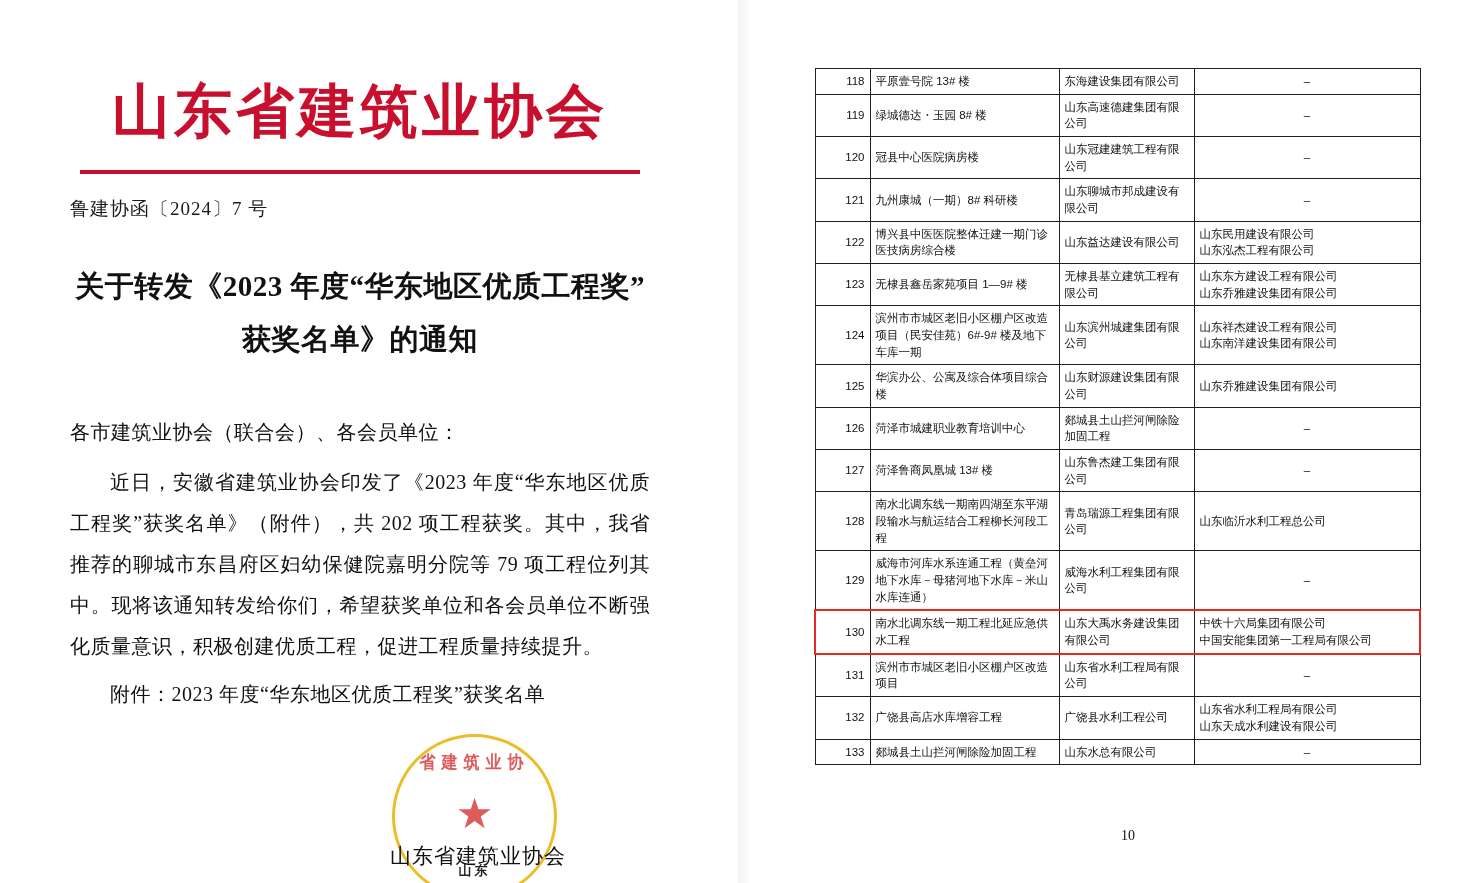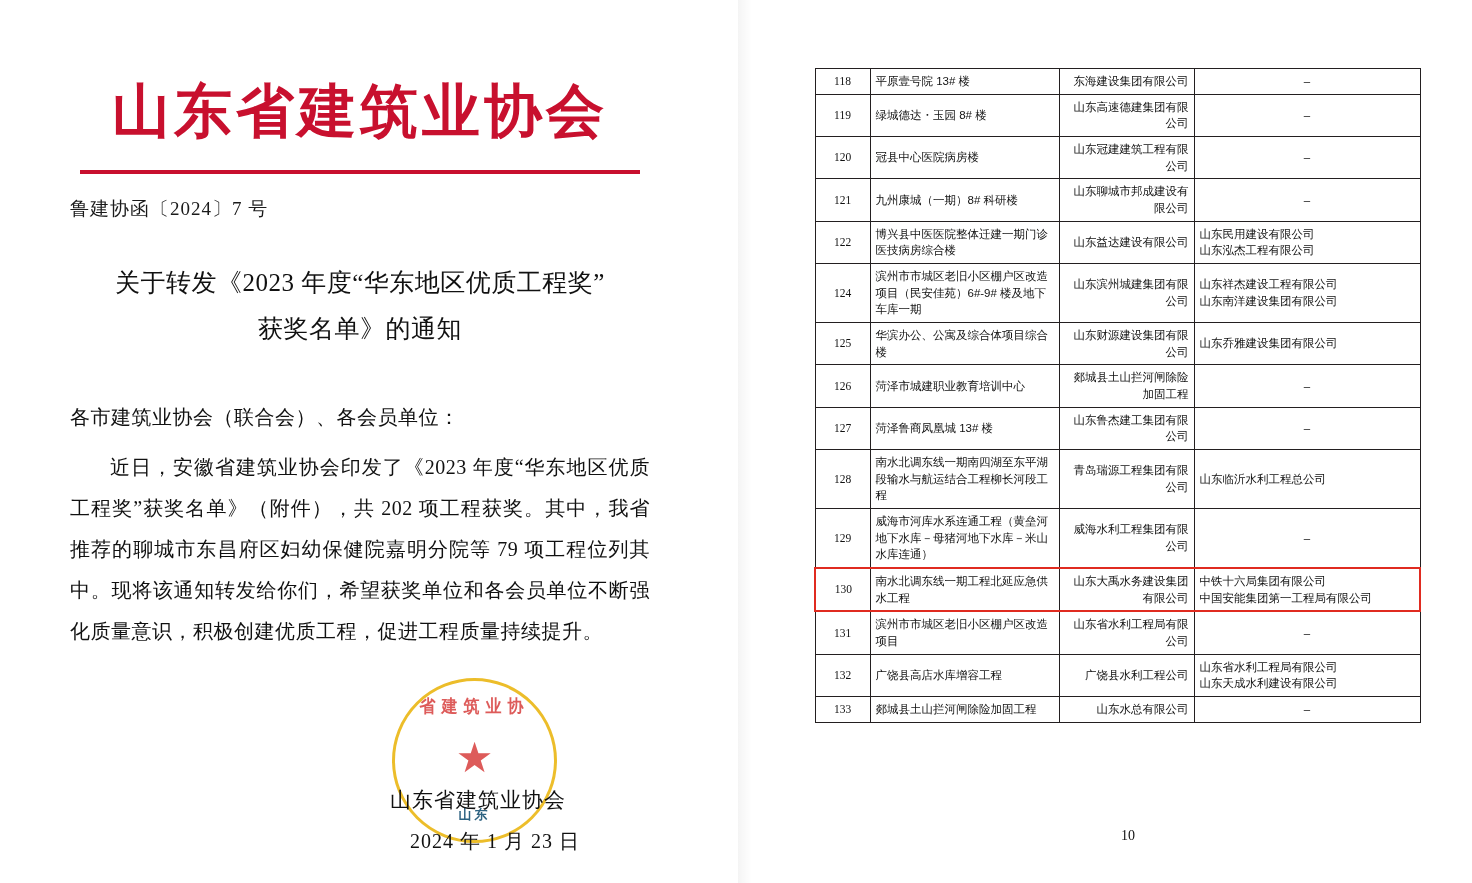--- a/index.html
+++ b/index.html
@@ -49,22 +49,22 @@
   }
   .doc-number {
     text-align: left;
     font-size: 19px;
     color: #1a1a1a;
     margin: 22px 18px 0 0;
     letter-spacing: 1px;
   }
   .doc-heading {
     text-align: center;
-    font-size: 25px;
-    font-weight: normal;
+    font-size: 29px;
+    font-weight: bold;
     color: #111;
     margin-top: 38px;
     line-height: 1.85;
     letter-spacing: 0.5px;
   }
   .doc-heading .line2 { display: block; }
   .salutation {
     margin-top: 52px;
     font-size: 20px;
     color: #111;
@@ -115,21 +115,21 @@
     font-weight: bold;
     letter-spacing: 6px;
     transform: scaleY(1.1);
   }
   .seal .arc-bottom {
     position: absolute;
     bottom: 16px;
     left: 0;
     width: 100%;
     text-align: center;
-    color: #0c4a6e;
+    color: #000000;
     font-size: 13px;
     font-weight: bold;
     letter-spacing: 3px;
   }
   .seal-star {
     position: absolute;
     left: 50%;
     top: 50%;
     transform: translate(-50%, -58%);
     color: #d8413f;
@@ -184,26 +184,26 @@
   table.award-table td {
     border: 1px solid #231f20;
     font-size: 11.5px;
     line-height: 1.45;
     color: #111;
     padding: 4px 5px;
     vertical-align: middle;
   }
   td.c-no {
     width: 44px;
-    text-align: center;
-    font-family: Liberation Serif, serif;
+    text-align: right;
+    font-family: Liberation Sans, sans-serif;
     font-size: 12.5px;
   }
   td.c-project { width: 178px; }
-  td.c-unit    { width: 124px; text-align: right; }
+  td.c-unit    { width: 124px; }
   td.c-co      { width: 215px; }
   td.dash {
     text-align: center;
     color: #111;
   }
   tr.highlight td {
     border-top: 2px solid #e02b20;
     border-bottom: 2px solid #e02b20;
   }
   tr.highlight td:first-child { border-left: 2px solid #e02b20; padding-left: 6px; }
@@ -234,20 +234,21 @@
 
     <div class="doc-heading">
       <span>关于转发《2023 年度“华东地区优质工程奖”</span>
       <span class="line2">获奖名单》的通知</span>
     </div>
 
     <div class="salutation">各市建筑业协会（联合会）、各会员单位：</div>
 
     <div class="body-para">近日，安徽省建筑业协会印发了《2023 年度“华东地区优质工程奖”获奖名单》（附件），共 202 项工程获奖。其中，我省推荐的聊城市东昌府区妇幼保健院嘉明分院等 79 项工程位列其中。现将该通知转发给你们，希望获奖单位和各会员单位不断强化质量意识，积极创建优质工程，促进工程质量持续提升。</div>
 
+    <div class="attachment">附件：2023 年度“华东地区优质工程奖”获奖名单</div>
 
     <div class="sign-block">
       <div class="seal">
         <div class="arc-top">省建筑业协</div>
         <div class="seal-star">★</div>
         <div class="arc-bottom">山东</div>
       </div>
       <div class="sign-name">山东省建筑业协会</div>
       <div class="sign-date">2024 年 1 月 23 日</div>
     </div>
@@ -325,20 +326,35 @@
           <td class="c-unit">
             <span class="cellline">山东益达建设有限公司</span>
           </td>
           <td class="c-co">
             <span class="cellline">山东民用建设有限公司</span>
             <span class="cellline">山东泓杰工程有限公司</span>
           </td>
         </tr>
         <tr>
           <td class="c-no">
+            <span class="cellline">123</span>
+          </td>
+          <td class="c-project">
+            <span class="cellline">无棣县鑫岳家苑项目 1—9# 楼</span>
+          </td>
+          <td class="c-unit">
+            <span class="cellline">无棣县基立建筑工程有限公司</span>
+          </td>
+          <td class="c-co">
+            <span class="cellline">山东东方建设工程有限公司</span>
+            <span class="cellline">山东乔雅建设集团有限公司</span>
+          </td>
+        </tr>
+        <tr>
+          <td class="c-no">
             <span class="cellline">124</span>
           </td>
           <td class="c-project">
             <span class="cellline">滨州市市城区老旧小区棚户区改造项目（民安佳苑）6#-9# 楼及地下车库一期</span>
           </td>
           <td class="c-unit">
             <span class="cellline">山东滨州城建集团有限公司</span>
           </td>
           <td class="c-co">
             <span class="cellline">山东祥杰建设工程有限公司</span>

